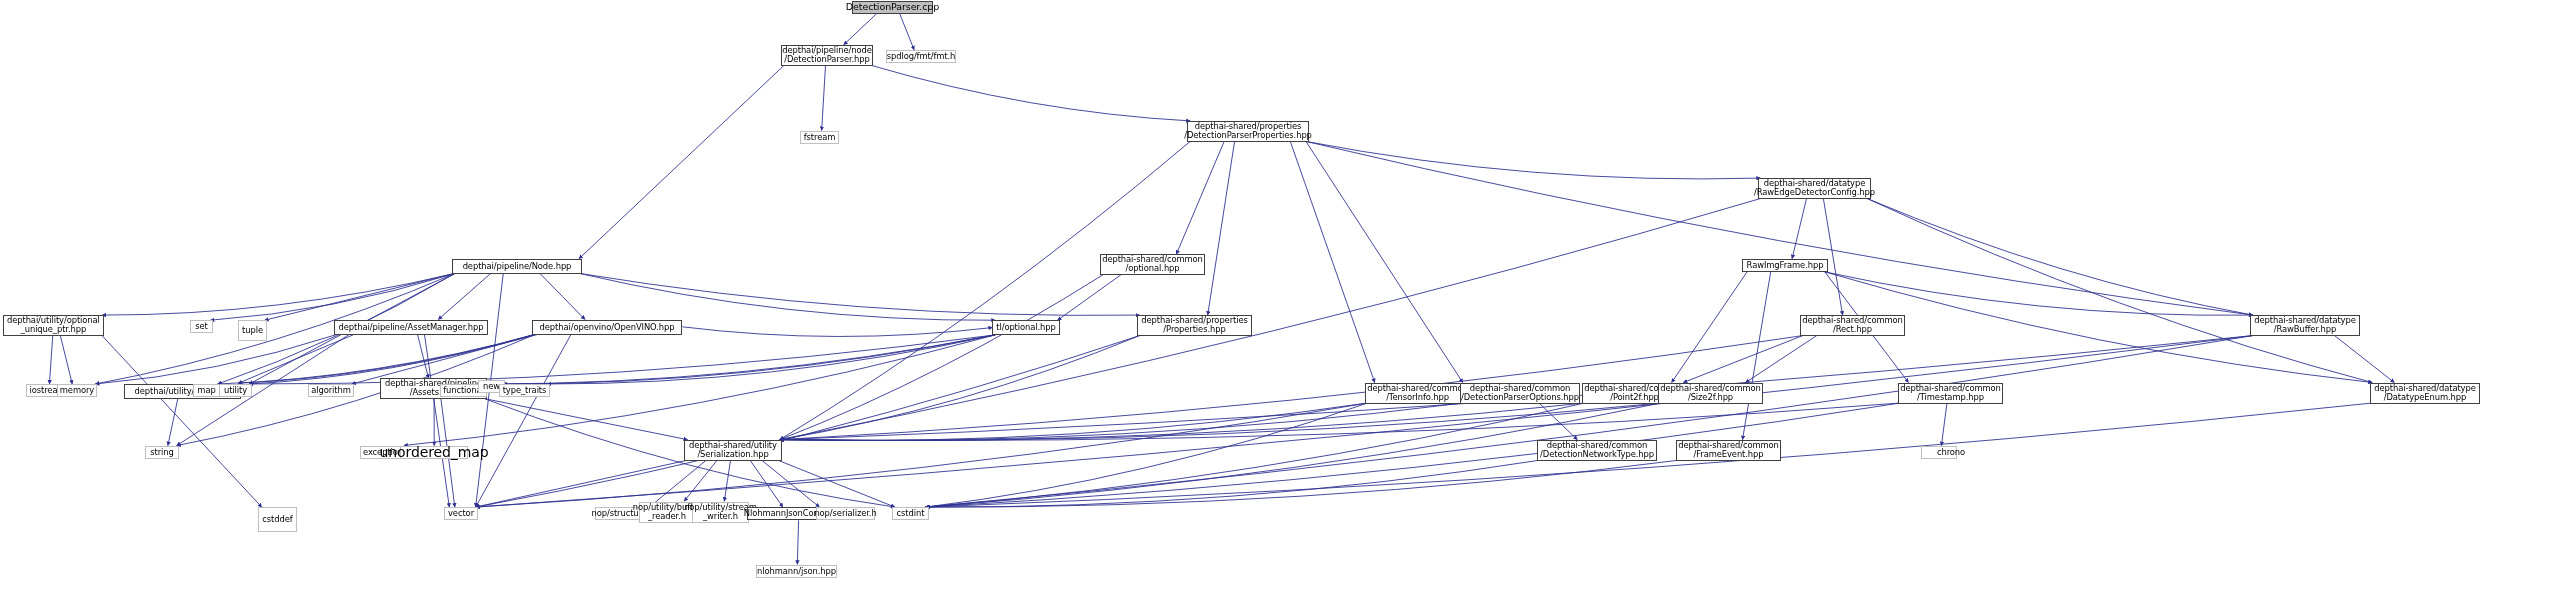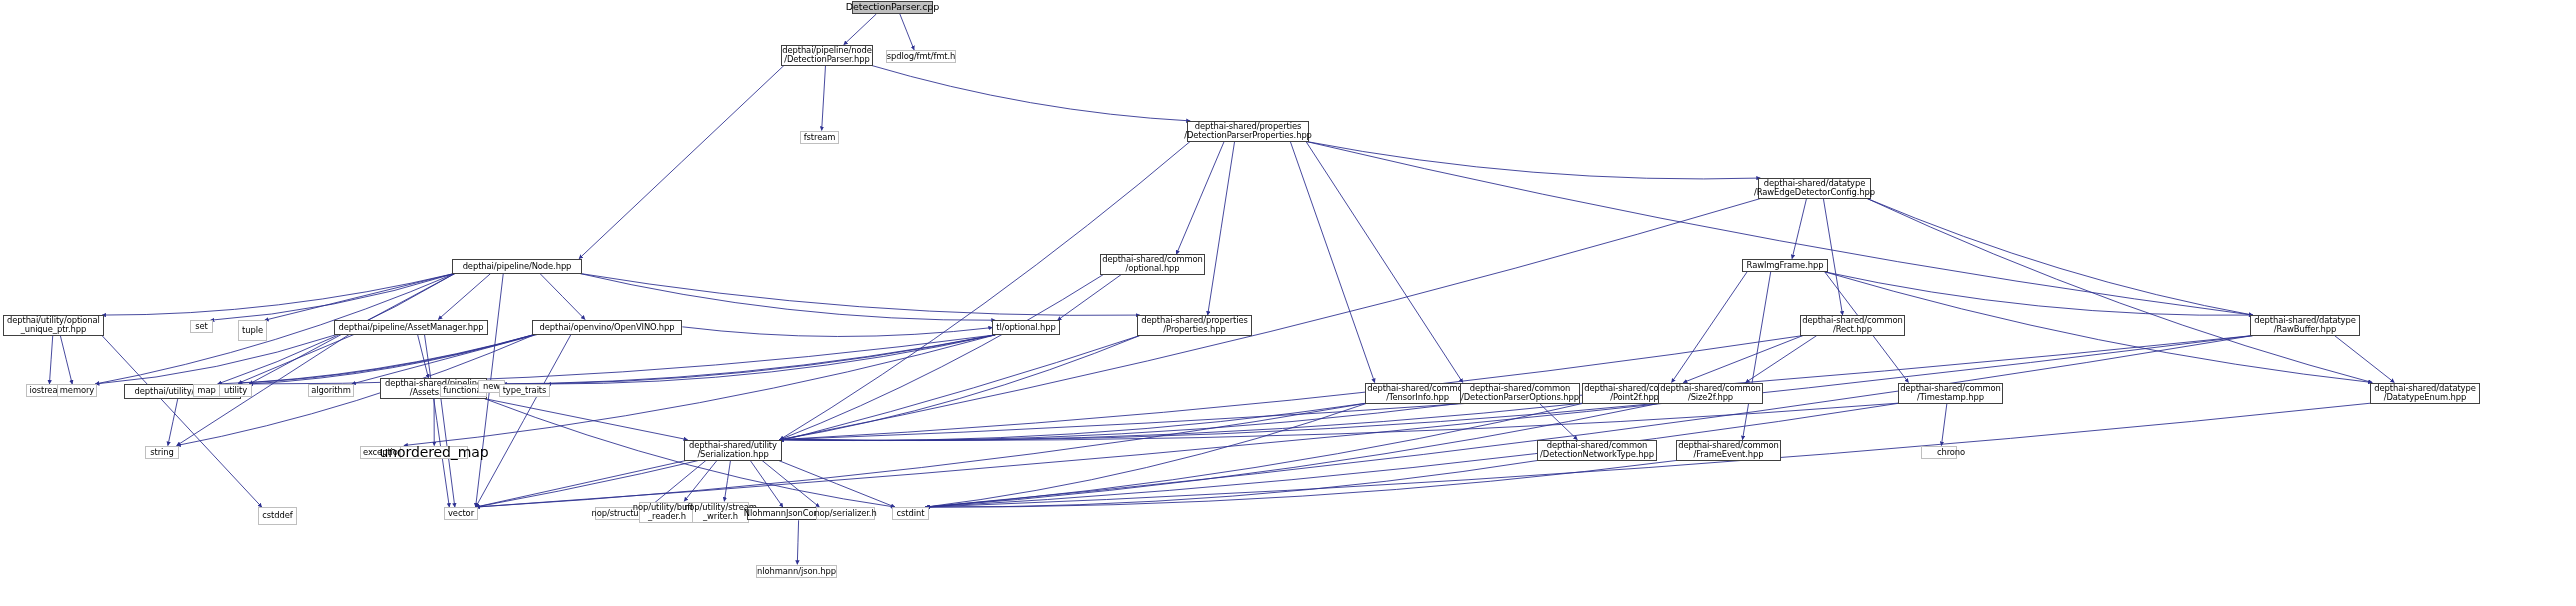--- a/index.html
+++ b/index.html
@@ -185,21 +185,21 @@
     <div class="node plain" style="left: 360px; top: 446px; width: 46px; height: 13.2px; font-size: 8.4px;"><span class="lbl">exception</span></div>
     <div class="node plain" style="left: 400px; top: 446px; width: 68px; height: 13.2px; font-size: 14px;"><span class="lbl">unordered_map</span></div>
     <div class="node plain" style="left: 145px; top: 446px; width: 34px; height: 13.2px; font-size: 8.4px;"><span class="lbl">string</span></div>
     <div class="node hdr" style="left: 684px; top: 440px; width: 98px; height: 20.5px; font-size: 8.4px;"><span class="lbl">depthai-shared/utility
 /Serialization.hpp</span></div>
     <div class="node hdr" style="left: 1537px; top: 440px; width: 120px; height: 20.5px; font-size: 8.4px;"><span class="lbl">depthai-shared/common
 /DetectionNetworkType.hpp</span></div>
     <div class="node hdr" style="left: 1676px; top: 440px; width: 105px; height: 20.5px; font-size: 8.4px;"><span class="lbl">depthai-shared/common
 /FrameEvent.hpp</span></div>
     <div class="node plain" style="left: 1921px; top: 446px; width: 36px; height: 13.2px; font-size: 8.4px; padding-left: 24px;"><span class="lbl">chrono</span></div>
-    <div class="node plain" style="left: 258px; top: 507px; width: 39px; height: 18px; font-size: 8.4px;"><span class="lbl">cstddef</span></div>
+    <div class="node plain" style="left: 258px; top: 507px; width: 39px; height: 25px; font-size: 8.4px;"><span class="lbl">cstddef</span></div>
     <div class="node plain" style="left: 444px; top: 507px; width: 34px; height: 13.2px; font-size: 8.4px;"><span class="lbl">vector</span></div>
     <div class="node plain" style="left: 595px; top: 507px; width: 56px; height: 13.2px; font-size: 8.4px;"><span class="lbl">nop/structure.h</span></div>
     <div class="node plain" style="left: 639px; top: 502px; width: 56px; height: 20.5px; font-size: 8.4px;"><span class="lbl">nop/utility/buffer
 _reader.h</span></div>
     <div class="node plain" style="left: 692px; top: 502px; width: 57px; height: 20.5px; font-size: 8.4px;"><span class="lbl">nop/utility/stream
 _writer.h</span></div>
     <div class="node hdr" style="left: 747px; top: 507px; width: 103px; height: 13.2px; font-size: 8.4px;"><span class="lbl">NlohmannJsonCompat.hpp</span></div>
     <div class="node plain" style="left: 816px; top: 507px; width: 59px; height: 13.2px; font-size: 8.4px;"><span class="lbl">nop/serializer.h</span></div>
     <div class="node plain" style="left: 892px; top: 507px; width: 37px; height: 13.2px; font-size: 8.4px;"><span class="lbl">cstdint</span></div>
     <div class="node plain" style="left: 756px; top: 565px; width: 81px; height: 13.2px; font-size: 8.4px;"><span class="lbl">nlohmann/json.hpp</span></div>

